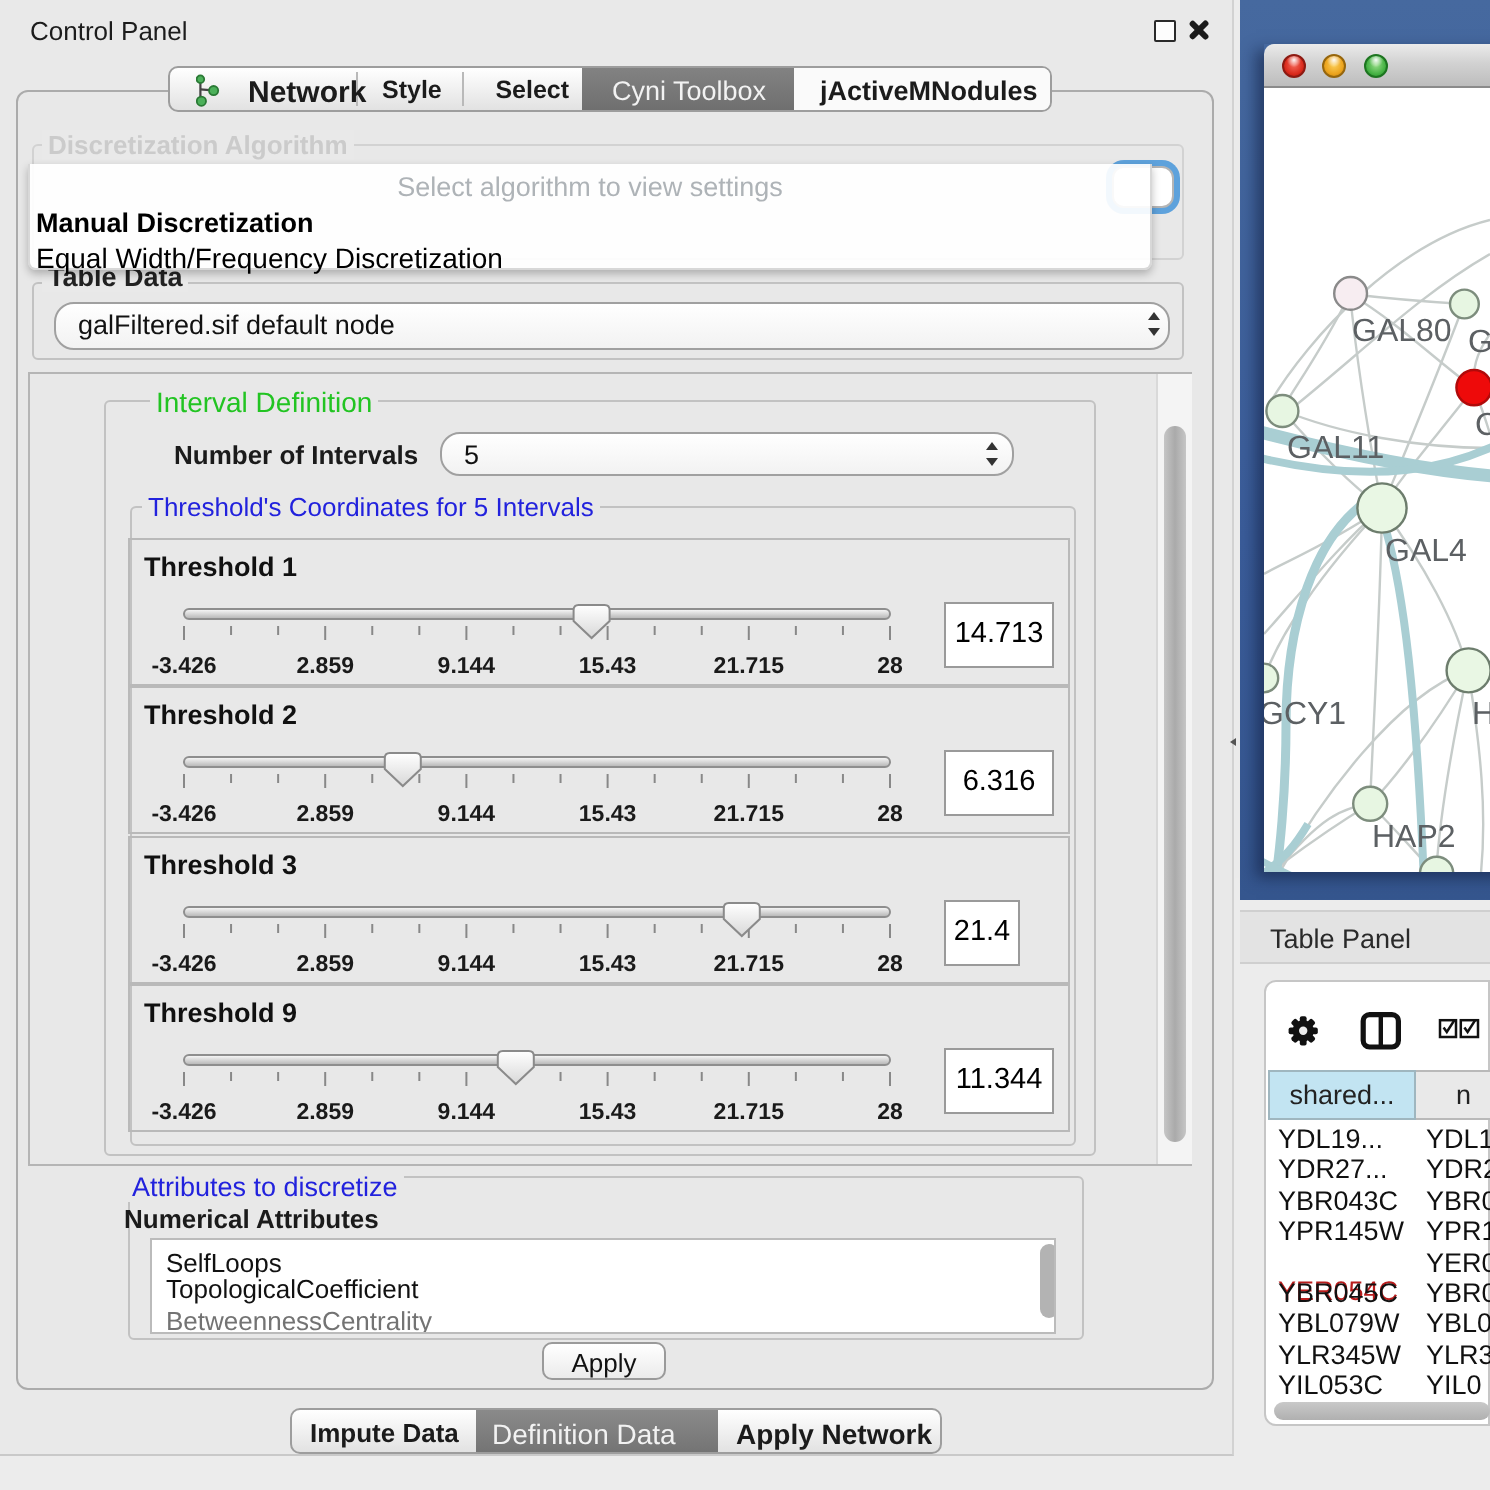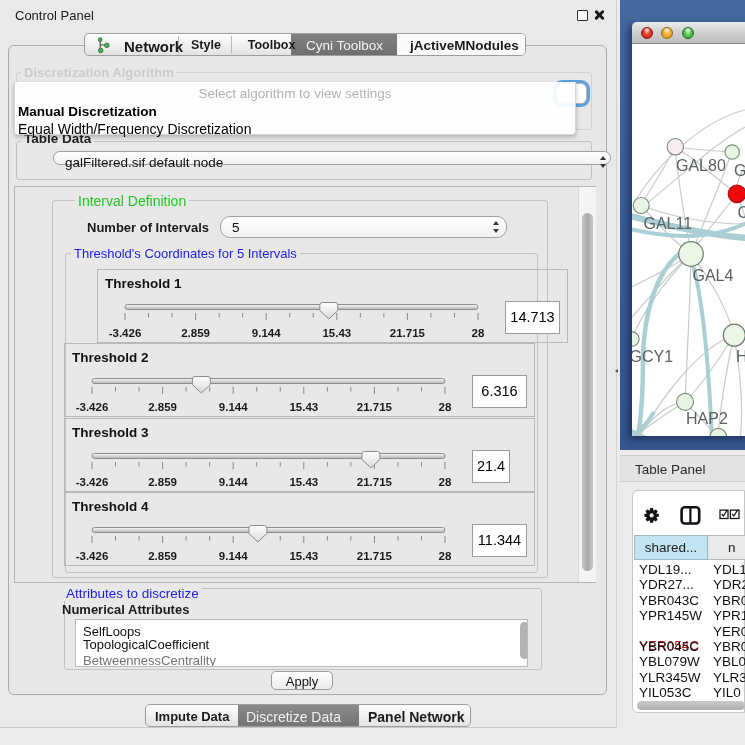--- a/index.html
+++ b/index.html
@@ -42,32 +42,32 @@
         <g stroke="#444" stroke-width="1.1" fill="none">
           <line x1="2.2" y1="4" x2="2.2" y2="14.5"></line>
           <path d="M2.2 8.7 L8.3 9.2"></path>
         </g>
         <circle cx="2.2" cy="3.6" r="1.9" fill="#4cb05a" stroke="#2a7a35" stroke-width="0.9"></circle>
         <circle cx="8.8" cy="9.3" r="2.3" fill="#4cb05a" stroke="#2a7a35" stroke-width="0.9"></circle>
         <circle cx="2.7" cy="14.6" r="2.3" fill="#4cb05a" stroke="#2a7a35" stroke-width="0.9"></circle>
       </svg>
       <div class="abs" style="left:39px;top:4px;font-size:15px;font-weight:bold;color:#1b1b1b;">Network</div>
       <div class="abs" style="left:106px;top:4px;font-size:12.5px;font-weight:bold;color:#1b1b1b;">Style</div>
-      <div class="abs" style="left:162.7px;top:4px;font-size:12.5px;font-weight:bold;color:#1b1b1b;">Toolbox</div>
+      <div class="abs" style="left:162.7px;top:4px;font-size:12.5px;font-weight:bold;color:#1b1b1b;">Select</div>
       <div class="abs" style="left:221px;top:3.5px;font-size:13.5px;color:#f2f2f2;">Cyni Toolbox</div>
       <div class="abs" style="left:325px;top:3.5px;font-size:13.5px;font-weight:bold;color:#1b1b1b;">jActiveMNodules</div>
     </div>
 
     <div class="abs" style="left:16px;top:72px;width:576px;height:58px;border:1px solid #d2d2d2;border-radius:3px;box-sizing:border-box;"></div>
     <div class="abs" style="left:21px;top:65px;background:#e9e9e9;padding:0 3px;font-size:13px;font-weight:bold;color:#cbcbcb;">Discretization Algorithm</div>
     <div class="abs" style="left:556px;top:83px;width:31px;height:21px;border-radius:6px;background:#fff;border:1px solid #b5b5b5;box-shadow:0 0 0 3px #5ea2dc;box-sizing:border-box;"></div>
 
     <div class="abs" style="left:16px;top:141px;width:576px;height:39px;border:1px solid #c2c2c2;border-radius:3px;box-sizing:border-box;"></div>
     <div class="abs" style="left:21px;top:131px;background:#e9e9e9;padding:0 3px;font-size:13.5px;font-weight:bold;color:#222;">Table Data</div>
-    <div class="abs" style="left:27px;top:151px;width:558px;height:14px;background:linear-gradient(#ffffff,#f2f2f2);border:1px solid #a0a0a0;border-radius:10px;box-sizing:border-box;margin-left:26px;">
+    <div class="abs" style="left:27px;top:151px;width:558px;height:24px;background:linear-gradient(#ffffff,#f2f2f2);border:1px solid #a0a0a0;border-radius:10px;box-sizing:border-box;">
       <div class="abs" style="left:11px;top:3px;font-size:13.5px;color:#111;">galFiltered.sif default node</div>
       <div class="abs" style="left:546px;top:4px;width:0;height:0;border-left:3px solid transparent;border-right:3px solid transparent;border-bottom:4.5px solid #333;"></div>
       <div class="abs" style="left:546px;top:12px;width:0;height:0;border-left:3px solid transparent;border-right:3px solid transparent;border-top:4.5px solid #333;"></div>
     </div>
 
     <div class="abs" style="left:14px;top:186px;width:582px;height:397px;border:1px solid #b5b5b5;background:#e8e8e8;box-sizing:border-box;">
       <div class="abs" style="left:563px;top:0;width:17px;height:395px;background:#f4f4f4;border-left:1px solid #d9d9d9;">
         <div class="abs" style="left:3px;top:26px;width:11px;height:358px;border-radius:6px;background:linear-gradient(90deg,#c6c6c6,#aaaaaa 50%,#c6c6c6);"></div>
       </div>
     </div>
@@ -78,21 +78,21 @@
     <div class="abs" style="left:87px;top:220px;font-size:13px;font-weight:bold;color:#1b1b1b;">Number of Intervals</div>
     <div class="abs" style="left:220px;top:216px;width:287px;height:22px;background:linear-gradient(#ffffff,#f2f2f2);border:1px solid #a0a0a0;border-radius:10px;box-sizing:border-box;">
       <div class="abs" style="left:11px;top:3px;font-size:13.5px;color:#111;">5</div>
       <div class="abs" style="left:272px;top:4px;width:0;height:0;border-left:3px solid transparent;border-right:3px solid transparent;border-bottom:4.5px solid #333;"></div>
       <div class="abs" style="left:272px;top:12px;width:0;height:0;border-left:3px solid transparent;border-right:3px solid transparent;border-top:4.5px solid #333;"></div>
     </div>
 
     <div class="abs" style="left:65px;top:253px;width:473px;height:320px;border:1px solid #c2c2c2;border-radius:3px;box-sizing:border-box;"></div>
     <div class="abs" style="left:71px;top:246px;background:#e8e8e8;padding:0 3px;font-size:13px;color:#2222dd;">Threshold's Coordinates for 5 Intervals</div>
 
-    <div class="abs" style="left:64px;top:268.5px;width:471px;height:74px;border:1px solid #b9b9b9;box-sizing:border-box;margin-left:33px;">
+    <div class="abs" style="left:64px;top:268.5px;width:471px;height:74px;border:1px solid #b9b9b9;box-sizing:border-box;">
       <div class="abs" style="left:7px;top:6px;font-size:13.5px;font-weight:bold;color:#111;">Threshold 1</div>
       <svg class="abs" style="left:0;top:28px;" width="471" height="46" viewBox="0 0 471 46">
         <rect x="27.0" y="6.5" width="353.0" height="5" rx="2.5" fill="url(#trk)" stroke="#8e8e8e" stroke-width="1"></rect>
         <g stroke="#888" stroke-width="1">
           <line x1="27.00" y1="15" x2="27.00" y2="22"></line>
           <line x1="50.53" y1="15" x2="50.53" y2="19.5"></line>
           <line x1="74.07" y1="15" x2="74.07" y2="19.5"></line>
           <line x1="97.60" y1="15" x2="97.60" y2="22"></line>
           <line x1="121.13" y1="15" x2="121.13" y2="19.5"></line>
           <line x1="144.67" y1="15" x2="144.67" y2="19.5"></line>
@@ -184,21 +184,21 @@
         <text x="309.4" y="38.5" text-anchor="middle" font-size="11.5" font-weight="bold" fill="#1a1a1a" font-family="Liberation Sans, sans-serif">21.715</text>
         <text x="380.0" y="38.5" text-anchor="middle" font-size="11.5" font-weight="bold" fill="#1a1a1a" font-family="Liberation Sans, sans-serif">28</text>
         <path d="M 296.9 7 Q 296.9 4.5 299.4 4.5 L 312.4 4.5 Q 314.9 4.5 314.9 7 L 314.9 12.5 L 305.9 21 L 296.9 12.5 Z" fill="url(#thumbg)" stroke="#8a8a8a" stroke-width="1"></path>
       </svg>
       <div class="abs" style="left:407px;top:31px;width:38px;height:33px;background:#fff;border:1.5px solid #9a9a9a;box-sizing:border-box;">
         <div style="margin-top:7px;text-align:center;font-size:14.5px;color:#000;">21.4</div>
       </div>
     </div>
 
     <div class="abs" style="left:64px;top:492.0px;width:471px;height:74px;border:1px solid #b9b9b9;box-sizing:border-box;">
-      <div class="abs" style="left:7px;top:6px;font-size:13.5px;font-weight:bold;color:#111;">Threshold 4</div>
+      <div class="abs" style="left:7px;top:6px;font-size:13.5px;font-weight:bold;color:#111;">Threshold 9</div>
       <svg class="abs" style="left:0;top:28px;" width="471" height="46" viewBox="0 0 471 46">
         <rect x="27.0" y="6.5" width="353.0" height="5" rx="2.5" fill="url(#trk)" stroke="#8e8e8e" stroke-width="1"></rect>
         <g stroke="#888" stroke-width="1">
           <line x1="27.00" y1="15" x2="27.00" y2="22"></line>
           <line x1="50.53" y1="15" x2="50.53" y2="19.5"></line>
           <line x1="74.07" y1="15" x2="74.07" y2="19.5"></line>
           <line x1="97.60" y1="15" x2="97.60" y2="22"></line>
           <line x1="121.13" y1="15" x2="121.13" y2="19.5"></line>
           <line x1="144.67" y1="15" x2="144.67" y2="19.5"></line>
           <line x1="168.20" y1="15" x2="168.20" y2="22"></line>
@@ -235,22 +235,22 @@
       <div class="abs" style="left:444px;top:2px;width:9px;height:37px;border-radius:5px;background:#b3b3b3;"></div>
     </div>
 
     <div class="abs" style="left:271px;top:671px;width:62px;height:19px;border:1px solid #9a9a9a;border-radius:5px;background:linear-gradient(#ffffff,#ebebeb);box-sizing:border-box;">
       <div class="abs" style="left:0;top:2px;width:100%;text-align:center;font-size:13px;color:#111;">Apply</div>
     </div>
 
     <div class="abs" style="left:145px;top:704px;width:326px;height:23px;border:1px solid #9d9d9d;border-radius:5px;background:linear-gradient(#ffffff,#e2e2e2);box-sizing:border-box;overflow:hidden;">
       <div class="abs" style="left:92px;top:0;width:121px;height:21px;background:linear-gradient(#8a8a8a,#747474);"></div>
       <div class="abs" style="left:9px;top:4px;font-size:13px;font-weight:bold;color:#1b1b1b;">Impute Data</div>
-      <div class="abs" style="left:100px;top:3.5px;font-size:14px;color:#f2f2f2;">Discretize Data</div>
-      <div class="abs" style="left:222px;top:3.5px;font-size:14px;font-weight:bold;color:#1b1b1b;">Panel Network</div>
+      <div class="abs" style="left:100px;top:3.5px;font-size:14px;color:#f2f2f2;">Definition Data</div>
+      <div class="abs" style="left:222px;top:3.5px;font-size:14px;font-weight:bold;color:#1b1b1b;">Apply Network</div>
     </div>
 
     <div class="abs" style="left:14px;top:82px;width:562px;height:53px;background:rgba(255,255,255,0.92);border-radius:0 0 4px 4px;border:1px solid rgba(200,200,200,0.7);border-top:none;box-shadow:0 2px 4px rgba(0,0,0,0.25);box-sizing:border-box;">
       <div class="abs" style="left:0;top:4px;width:100%;text-align:center;font-size:13.5px;color:#aeb3b7;">Select algorithm to view settings</div>
       <div class="abs" style="left:3px;top:22px;font-size:13.5px;font-weight:bold;color:#000;">Manual Discretization</div>
       <div class="abs" style="left:3px;top:39px;font-size:14px;color:#000;">Equal Width/Frequency Discretization</div>
     </div>
   </div>
 
   <div class="abs" style="left:615px;top:369px;width:0;height:0;border-top:2.5px solid transparent;border-bottom:2.5px solid transparent;border-right:3.5px solid #555;"></div>

